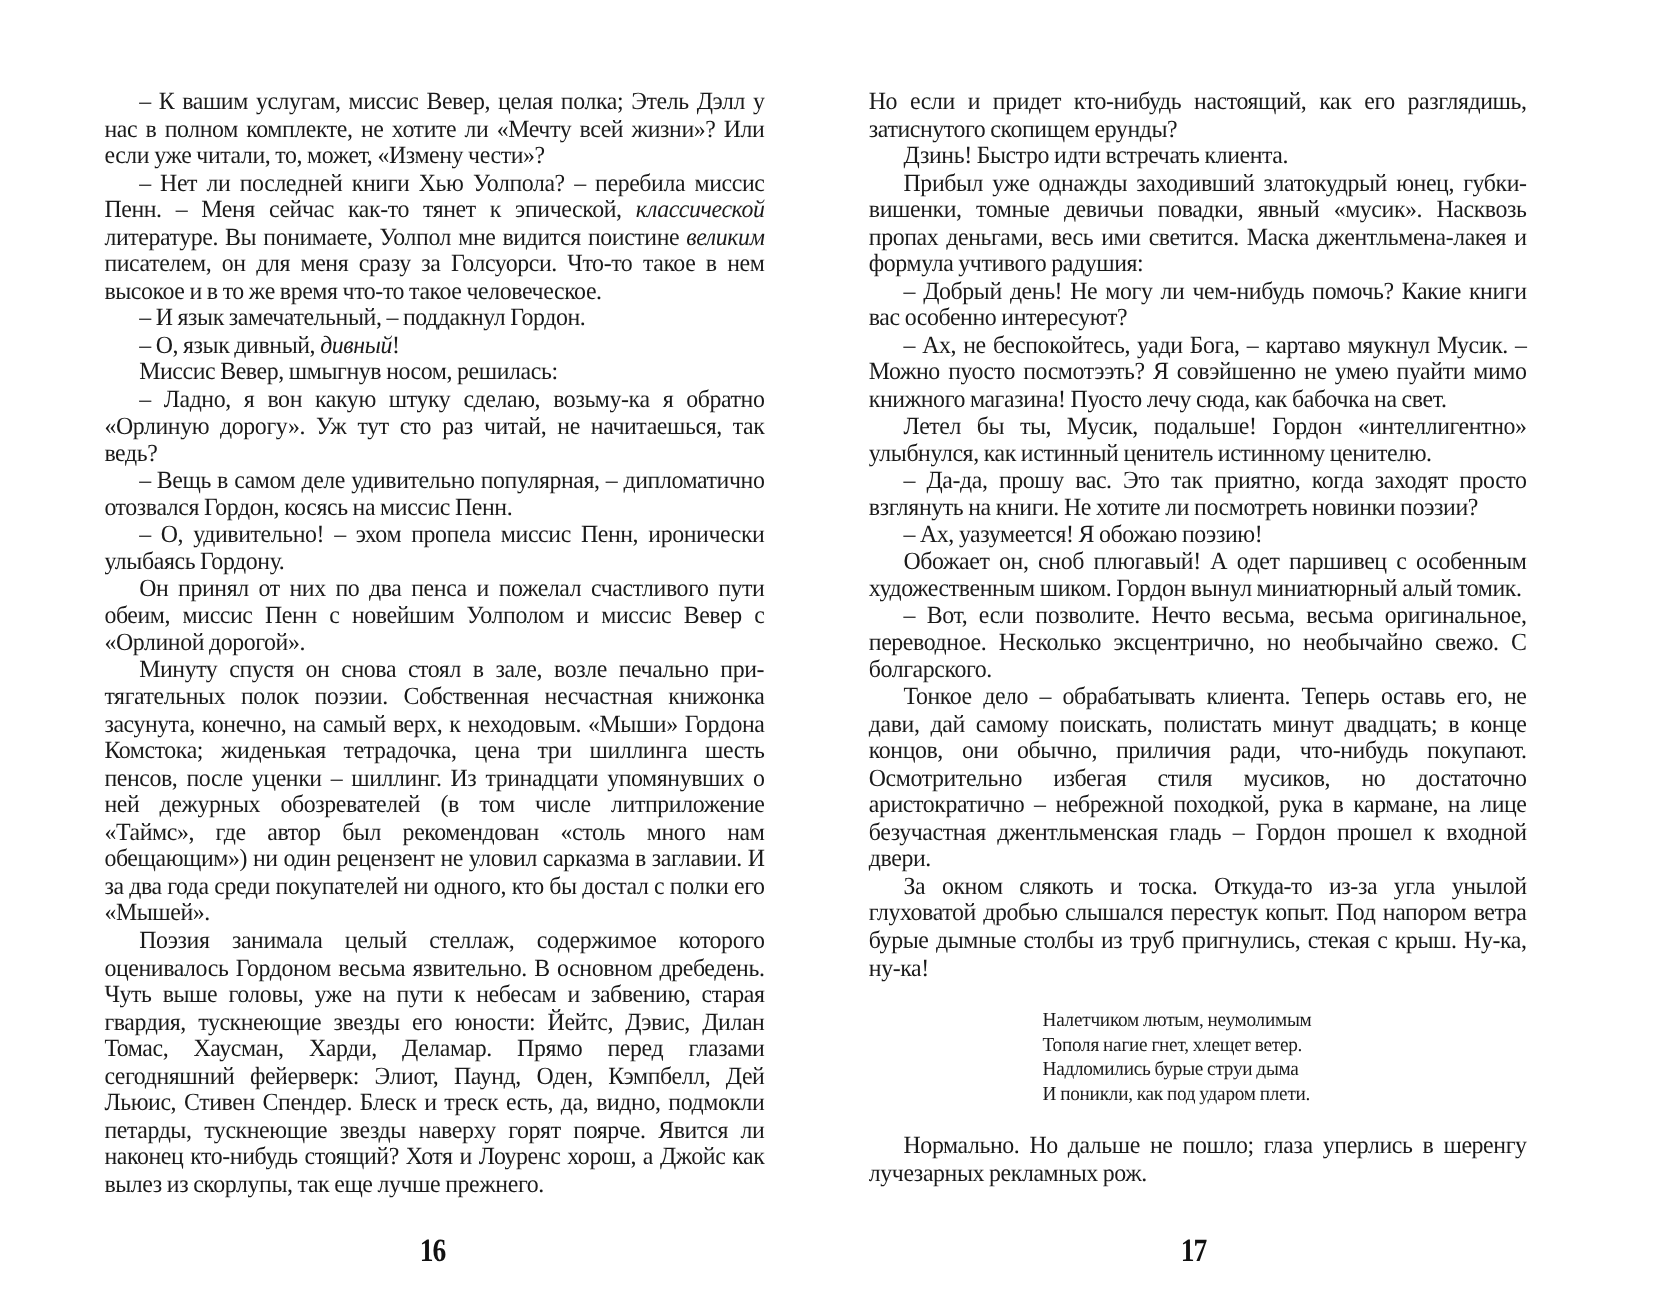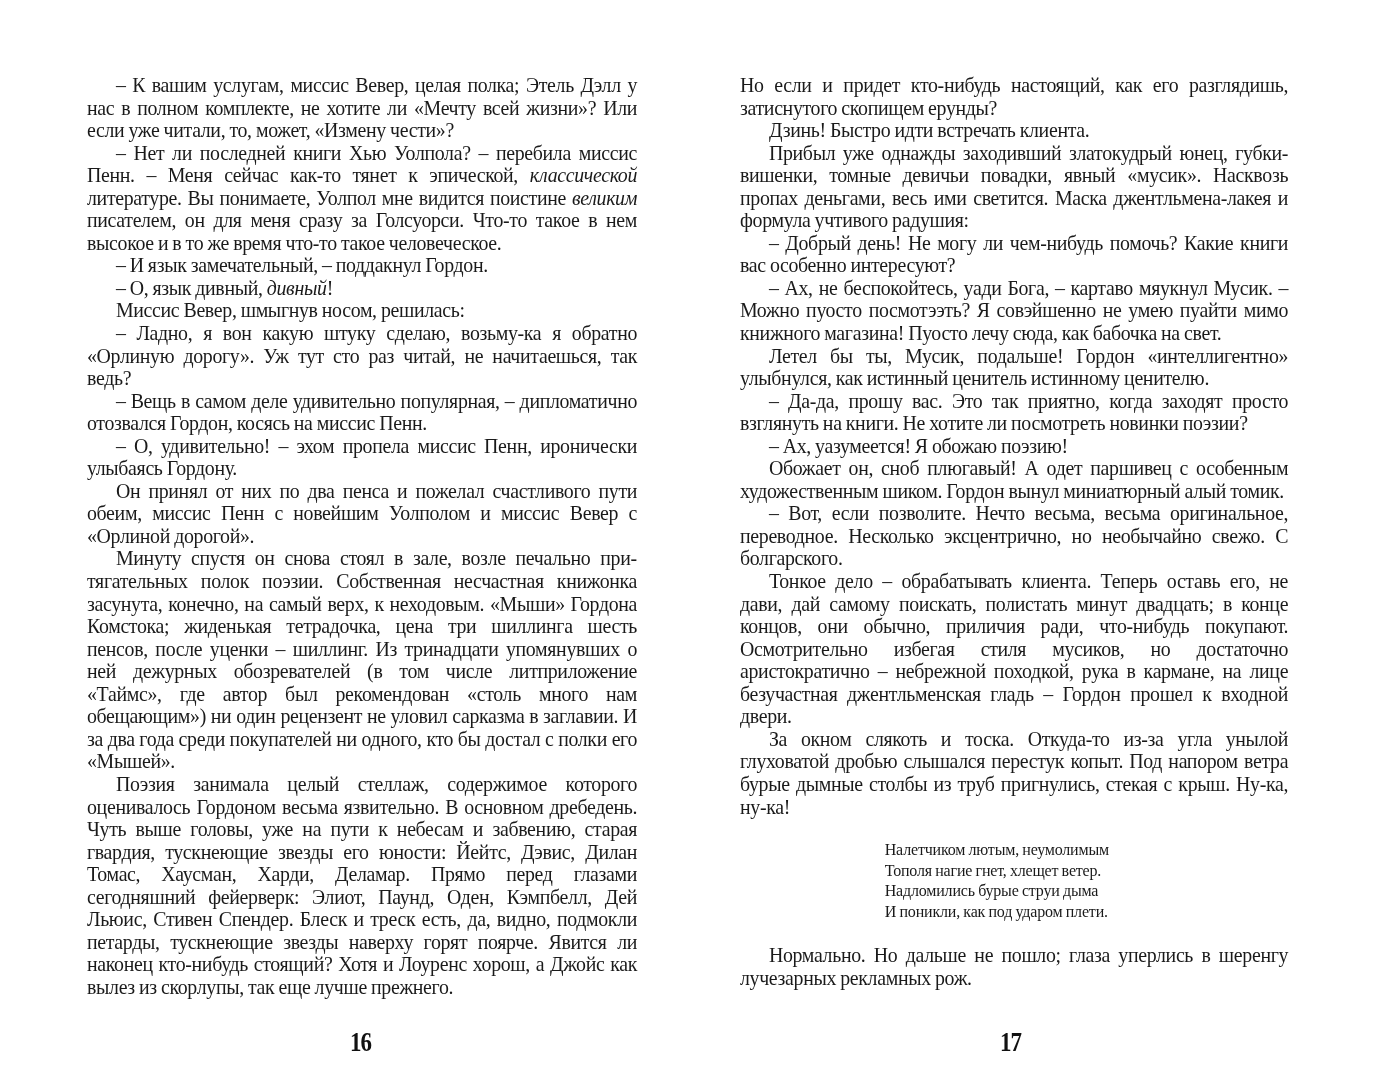--- a/index.html
+++ b/index.html
@@ -18,21 +18,21 @@
   .spread {
     position: absolute;
     inset: 0;
   }
   .page {
     position: absolute;
     top: 0;
     height: 891px;
   }
   .page-left { left: 0; width: 690px; }
-  .page-right { left: 668px; width: 693px; }
+  .page-right { left: 652px; width: 693px; }
 
   .column {
     position: absolute;
     top: 74px;
     font-size: 20.6px;
     line-height: 22.55px;
     letter-spacing: -0.35px;
     word-spacing: -0.5px;
     text-align: justify;
     hyphens: manual;

